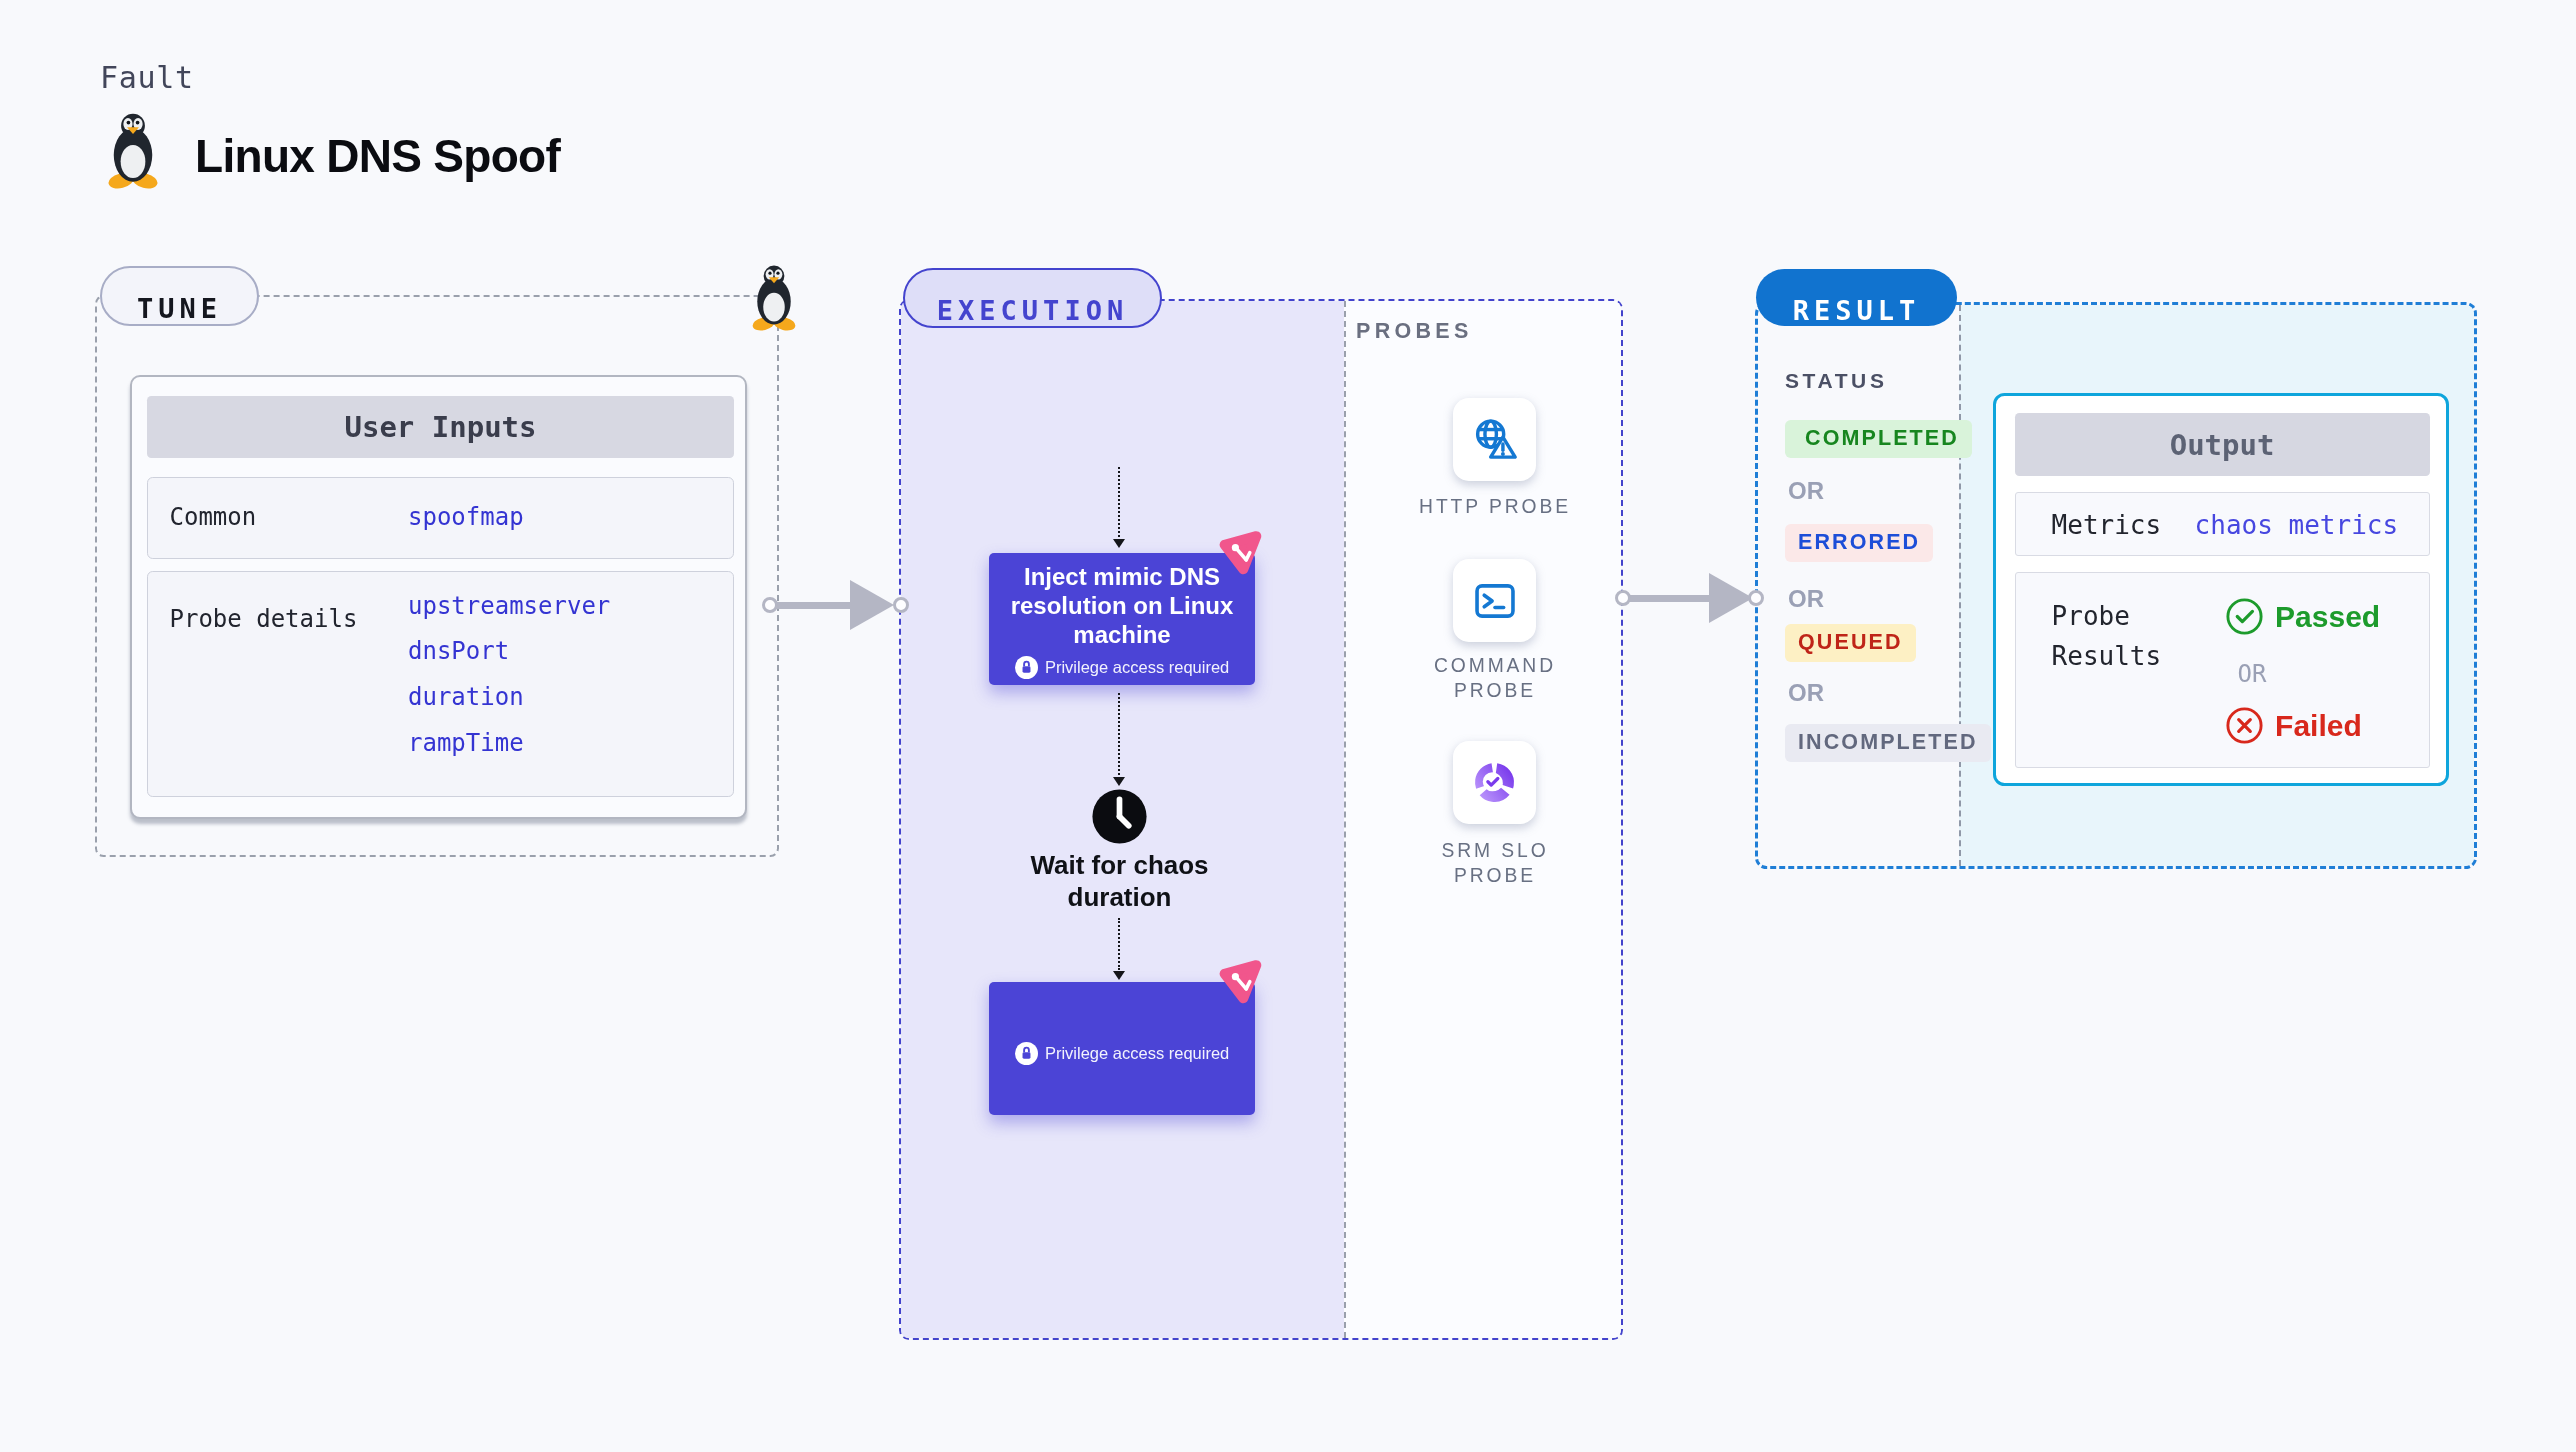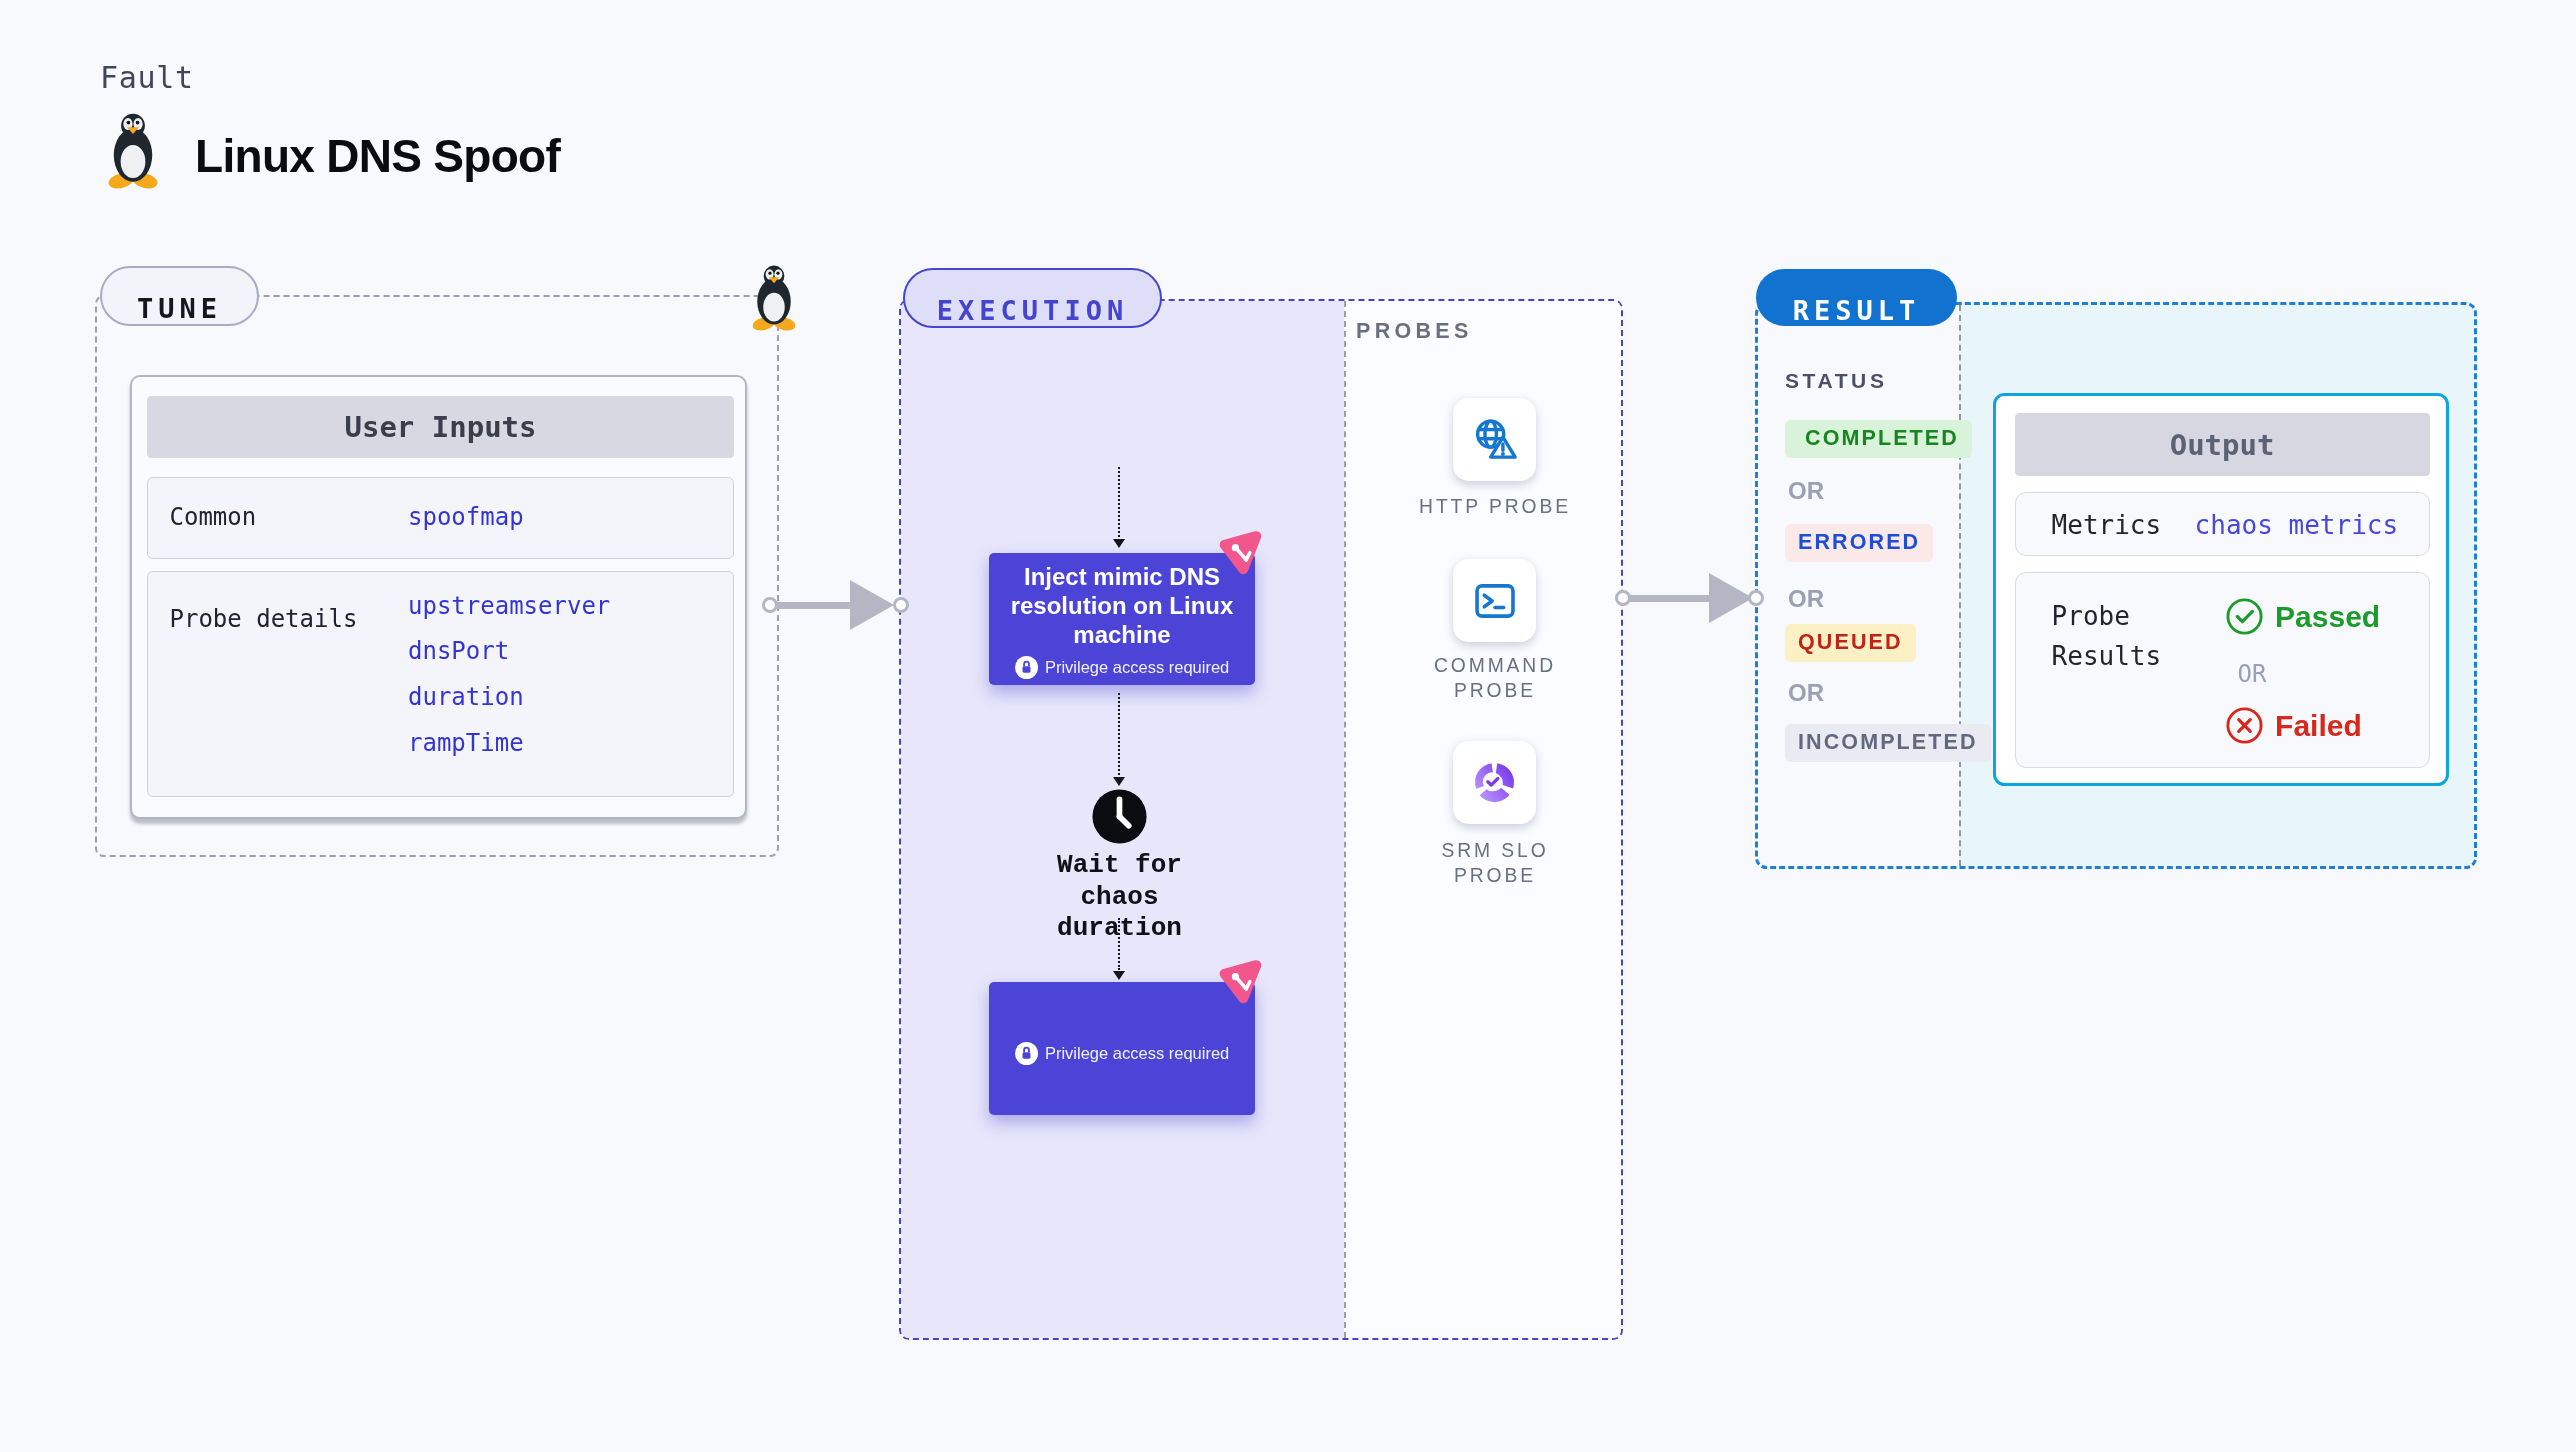--- a/index.html
+++ b/index.html
@@ -70,21 +70,21 @@
   .b-completed { background:#d9f3da; color:#17861f; }
   .b-errored   { background:#fbe8e8; color:#1d4ed8; }
   .b-queued    { background:#fdf0c4; color:#bf2418; }
   .b-incompleted { background:#e9eaf2; color:#62687e; }
   .or-lbl { font-size:24px; font-weight:600; color:#9aa0b5; z-index:3; }
 
   
   .out-card { background:#ffffff; border:3.6px solid #0ea5dc; border-radius:11.5px; z-index:3; }
   .out-head { background:#d6d7e1; border-radius:4.3px; display:flex; align-items:center; justify-content:center;
               font-size:29px; font-weight:bold; color:#5c6274; }
-  .out-row { background:#f8f9fd; border:1.4px solid #d9dbe4; border-radius:11px; }
+  .out-row { background:#f8f9fd; border:1.4px solid #d9dbe4; border-radius:3px; }
   .out-label { font-size:26px; color:#22252e; line-height:40px; }
   .out-link { font-size:26px; color:#4747e0; font-weight:500; }
   .passed-text { font-size:30px; font-weight:bold; color:#1d9b2c; }
   .failed-text { font-size:30px; font-weight:bold; color:#d8281c; }
   .out-or { font-size:24px; color:#9aa0b5; }
 
   .clock-wrap { width:57px; height:57px; z-index:3; }
   svg { display:block; }
 </style>
 </head>
@@ -191,21 +191,21 @@
   <div class="abs dotline" style="left:1118px; top:693px; height:82px;"></div>
   <div class="abs dothead" style="left:1113px; top:777px;"></div>
 
   <div class="abs clock-wrap" style="left:1091px; top:788px;">
     <svg width="57" height="57" viewBox="0 0 80 80">
       <circle cx="40" cy="40" r="38" fill="#0b0c10"></circle>
       <line x1="40" y1="40" x2="40" y2="16" stroke="#ffffff" stroke-width="8" stroke-linecap="round"></line>
       <line x1="40" y1="40" x2="53" y2="53" stroke="#ffffff" stroke-width="8" stroke-linecap="round"></line>
     </svg>
   </div>
-  <div class="abs node-text" style="left:1012px; top:850px; width:215px; font-size:26px; line-height:31.5px;font-family:Liberation Mono, monospace;">
+  <div class="abs node-text" style="left:1012px; top:850px; width:215px; font-size:26px; line-height:31.5px;">
     <div>Wait for chaos</div>
     <div>duration</div>
   </div>
 
   <div class="abs dotline" style="left:1118px; top:918px; height:52px;"></div>
   <div class="abs dothead" style="left:1113px; top:971px;"></div>
 
   <div class="abs step-box" style="left:989px; top:982px; width:266px; height:133px;">
     <div class="priv-row">
       <span class="priv-circle">

